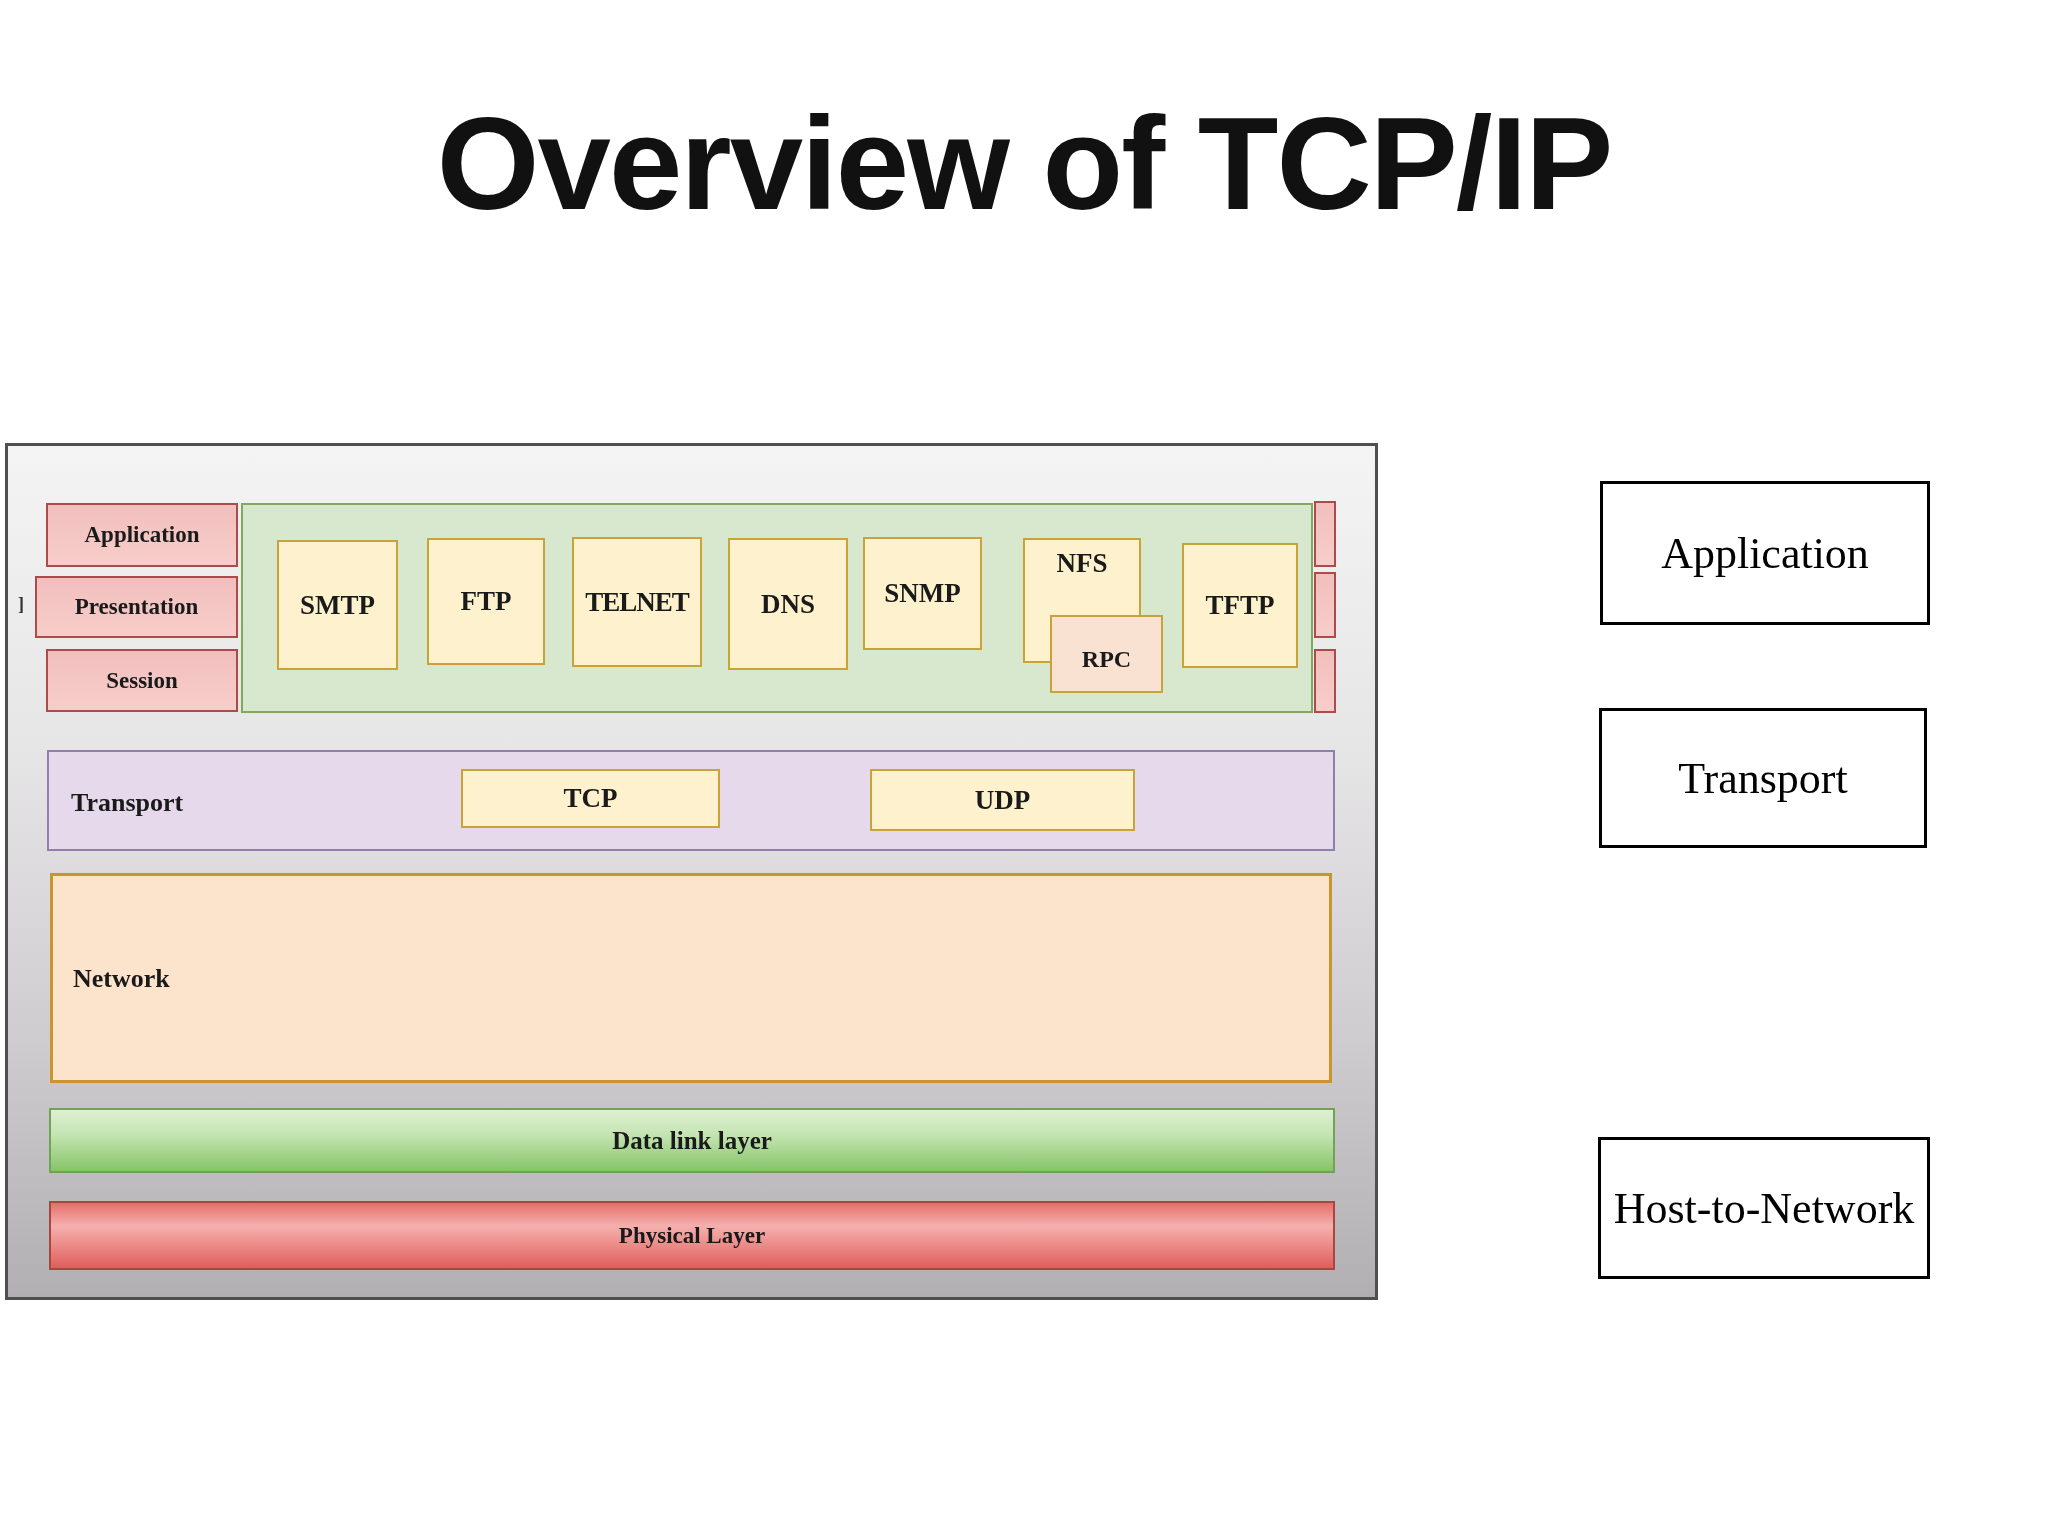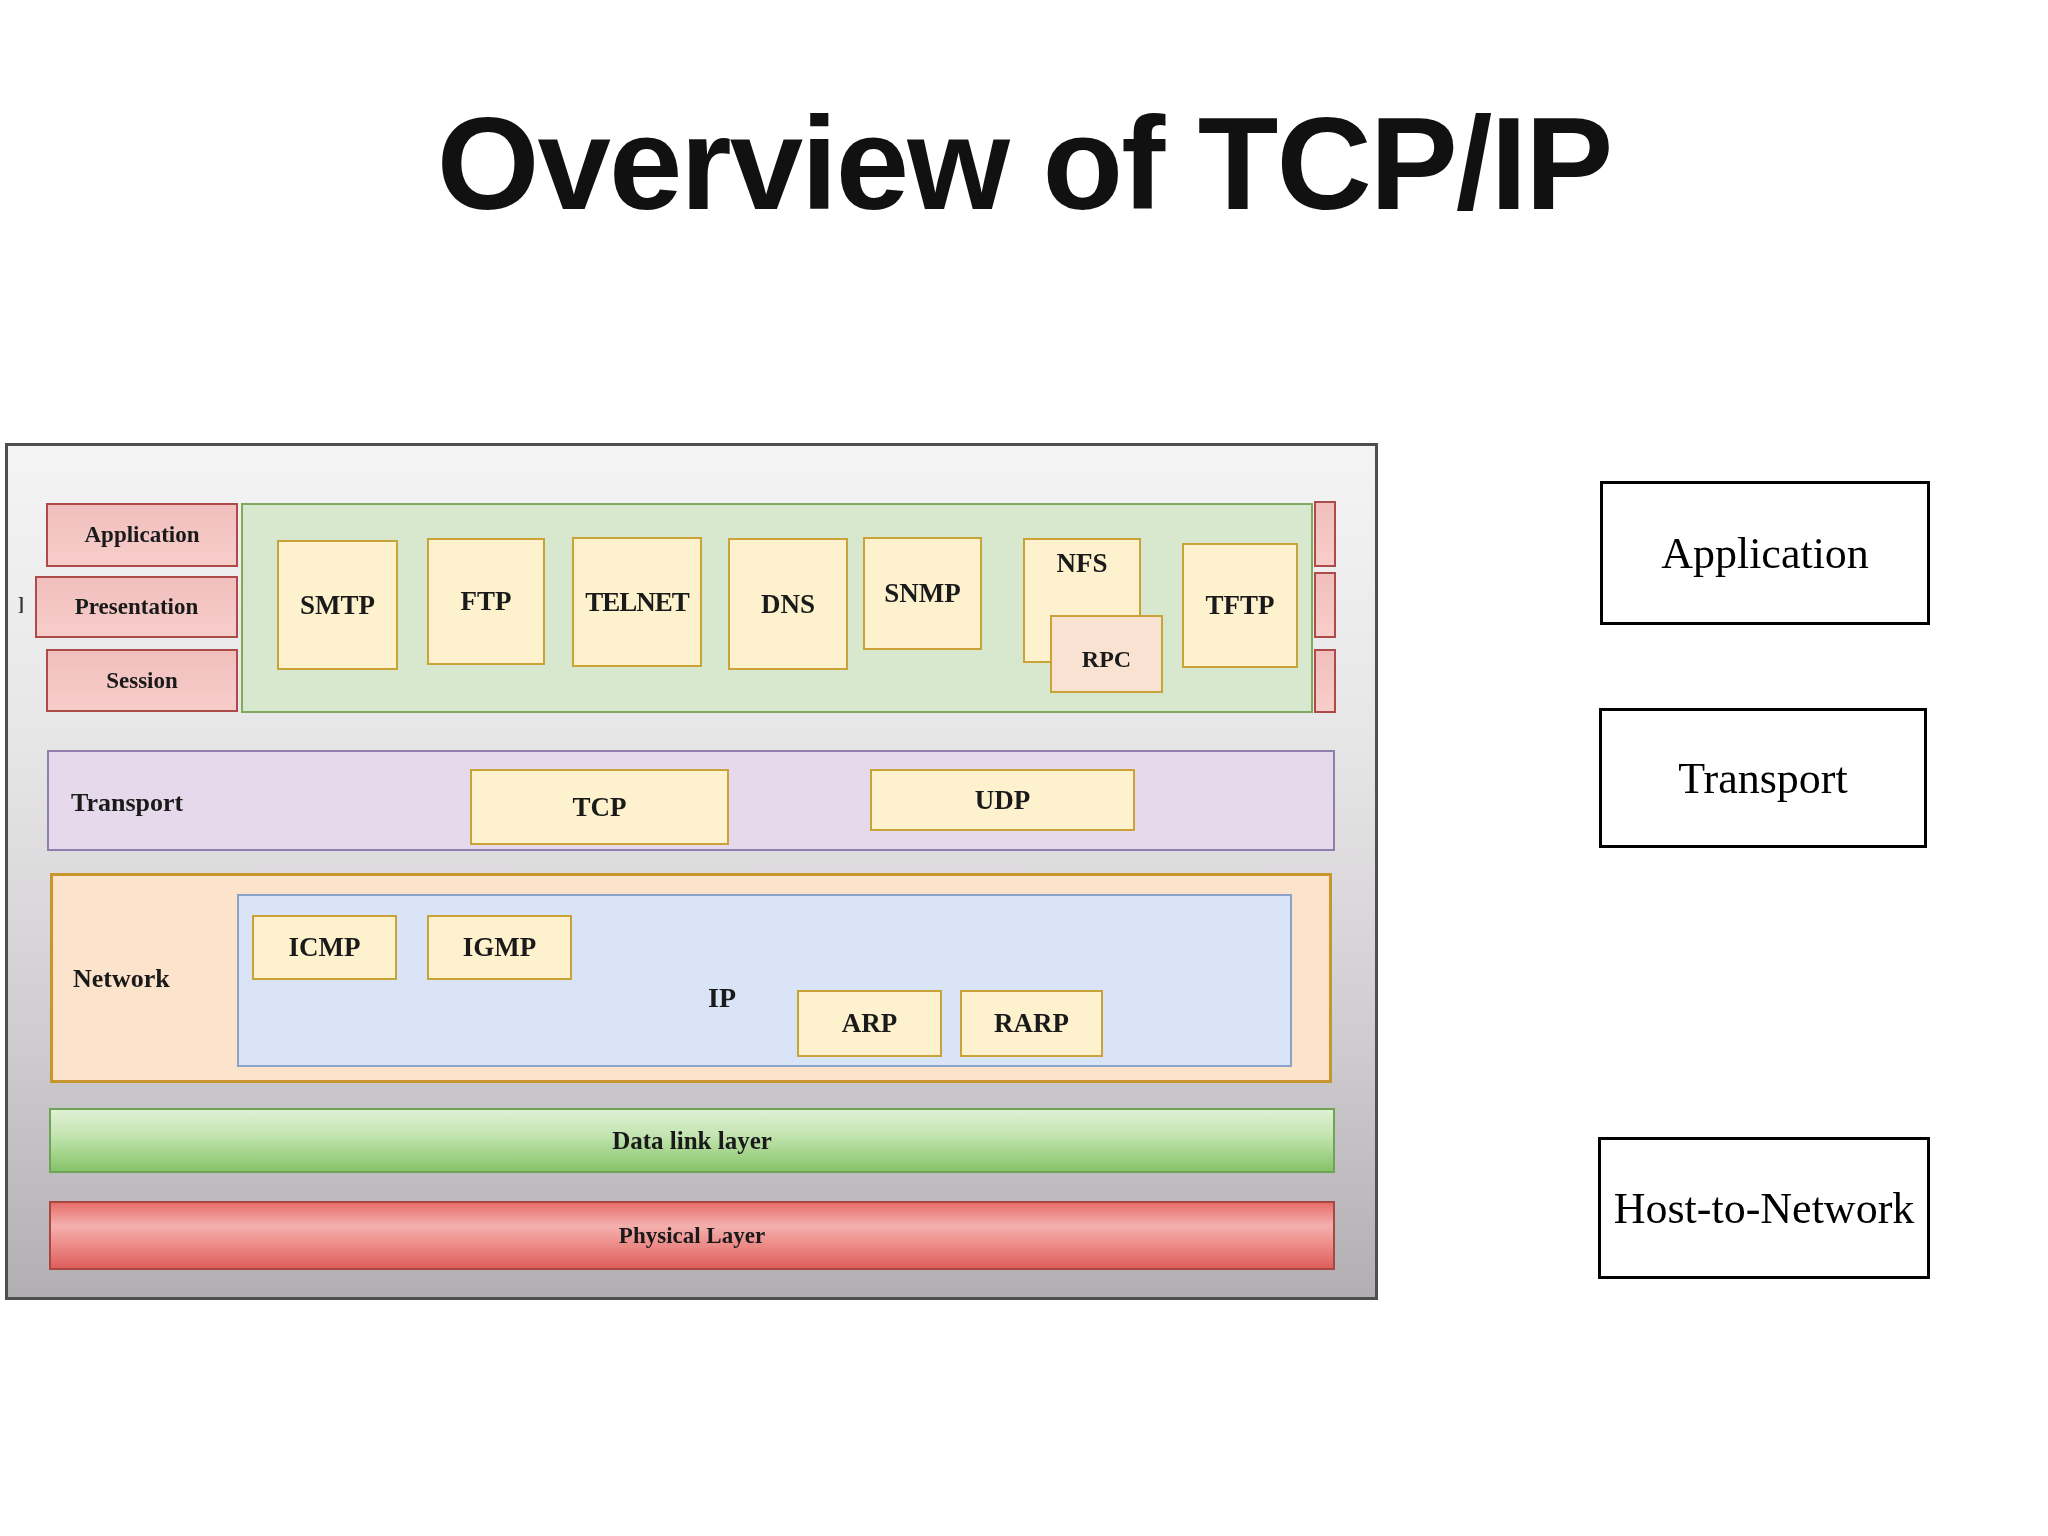--- a/index.html
+++ b/index.html
@@ -77,45 +77,30 @@
     <div class="box rpc" style="left:1042px;top:169px;width:113px;height:78px;padding-top:10px;">
       <span>RPC</span>
     </div>
 
     <div class="box tab" style="left:1306px;top:55px;width:22px;height:66px;"></div>
     <div class="box tab" style="left:1306px;top:126px;width:22px;height:66px;"></div>
     <div class="box tab" style="left:1306px;top:203px;width:22px;height:64px;"></div>
 
     <div class="box purple" style="left:39px;top:304px;width:1288px;height:101px;">
       <span class="band-label" style="position:absolute;left:22px;top:36px;">Transport</span>
-      <div class="box proto" style="left:412px;top:17px;width:259px;height:76px;margin-left:9px;">
+      <div class="box proto" style="left:412px;top:17px;width:259px;height:59px;">
         <span>TCP</span>
       </div>
       <div class="box proto" style="left:821px;top:17px;width:265px;height:62px;">
         <span>UDP</span>
       </div>
     </div>
 
     <div class="box orange" style="left:42px;top:427px;width:1282px;height:210px;">
       <span class="band-label" style="position:absolute;left:20px;top:88px;">Network</span>
-      <div class="box blue" style="left:184px;top:18px;width:1055px;height:173px;">
-        <div class="box proto" style="left:13px;top:19px;width:145px;height:65px;">
-          <span>ICMP</span>
-        </div>
-        <div class="box proto" style="left:188px;top:19px;width:145px;height:65px;">
-          <span>IGMP</span>
-        </div>
-        <span class="band-label" style="position:absolute;left:469px;top:86px;font-size:28px;">IP</span>
-        <div class="box proto" style="left:558px;top:94px;width:145px;height:67px;">
-          <span>ARP</span>
-        </div>
-        <div class="box proto" style="left:721px;top:94px;width:143px;height:67px;">
-          <span>RARP</span>
-        </div>
-      </div>
     </div>
 
     <div class="box greenbar" style="left:41px;top:662px;width:1286px;height:65px;">
       <span>Data link layer</span>
     </div>
 
     <div class="box redbar" style="left:41px;top:755px;width:1286px;height:69px;">
       <span>Physical Layer</span>
     </div>
 

